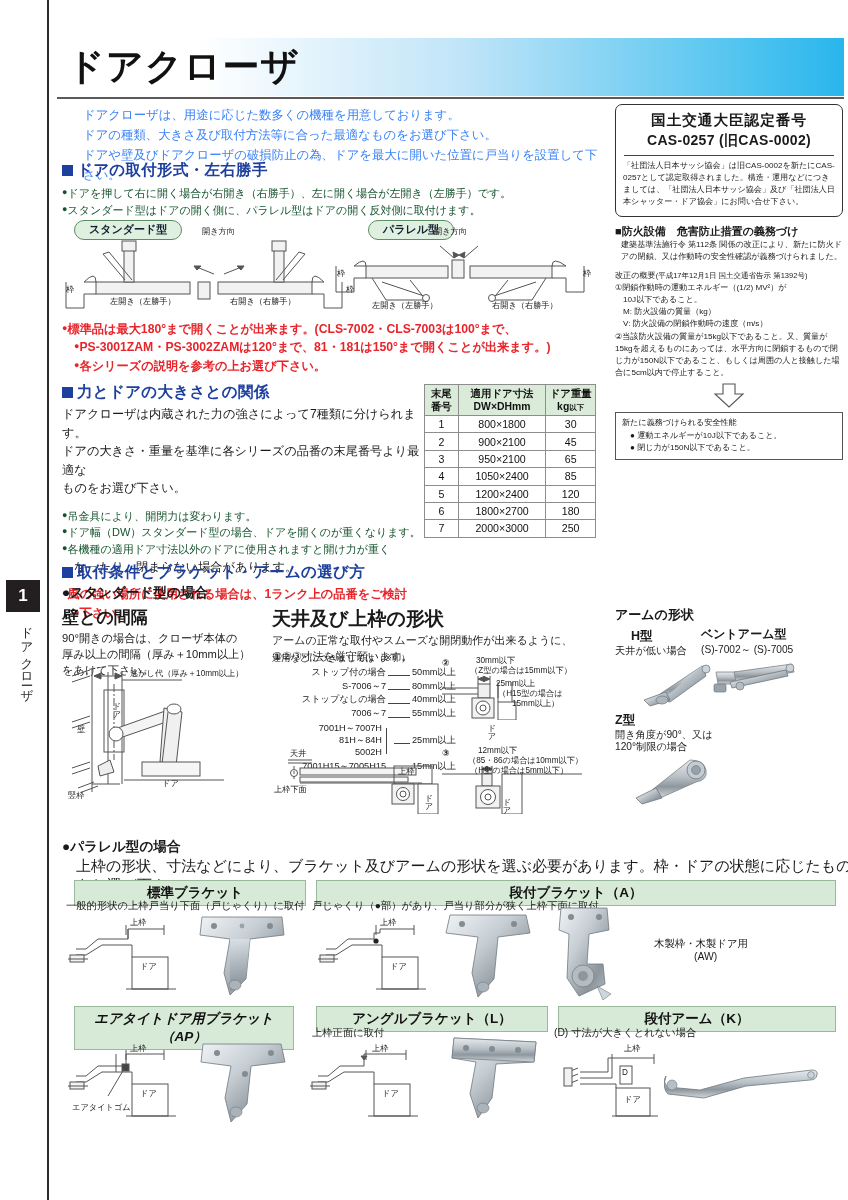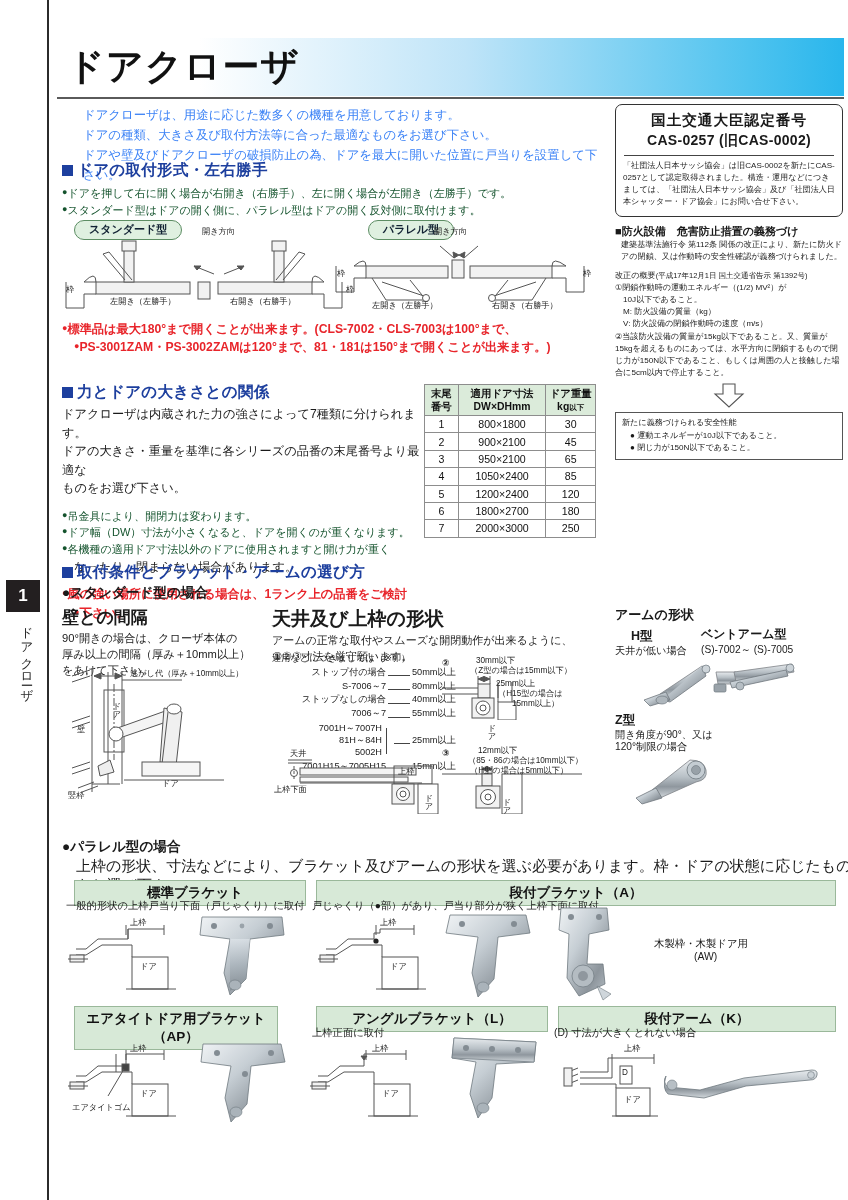--- a/index.html
+++ b/index.html
@@ -238,31 +238,32 @@
     <div class="lbl" style="left:104px;top:-12px;">開き方向</div>
     <div class="lbl" style="left:42px;top:62px;">左開き（左勝手）</div>
     <div class="lbl" style="left:162px;top:62px;">右開き（右勝手）</div>
     <div class="lbl" style="left:7px;top:30px;">枠</div>
     <div class="lbl" style="left:253px;top:30px;">枠</div>
   </div>
 
   <div style="position:absolute;left:62px;top:320px;width:530px;">
     <div class="redbul">標準品は最大180°まで開くことが出来ます。(CLS-7002・CLS-7003は100°まで、</div>
     <div class="redbul" style="text-indent:0;">PS-3001ZAM・PS-3002ZAMは120°まで、81・181は150°まで開くことが出来ます。)</div>
+    <div class="redbul" style="text-indent:0;">各シリーズの説明を参考の上お選び下さい。</div>
   </div>
 
   <div style="position:absolute;left:62px;top:382px;width:360px;">
     <div class="h2"><span class="sq"></span><span>力とドアの大きさとの関係</span></div>
     <div style="font-size:12.2px;line-height:1.52;margin-top:2px;">
       <div>ドアクローザは内蔵された力の強さによって7種類に分けられます。</div>
       <div>ドアの大きさ・重量を基準に各シリーズの品番の末尾番号より最適な</div>
       <div>ものをお選び下さい。</div>
     </div>
     <div class="bul" style="margin-top:10px;">吊金具により、開閉力は変わります。</div>
-    <div class="bul">ドア幅（DW）寸法が小さくなると、ドアを開くのが重くなります。</div>
+    <div class="bul">ドア幅（DW）スタンダード型の場合、ドアを開くのが重くなります。</div>
     <div class="bul">各機種の適用ドア寸法以外のドアに使用されますと開け力が重く</div>
     <div style="font-size:12.2px;line-height:1.52;padding-left:12px;">なったり、閉まらない場合があります。</div>
     <div class="redbul" style="margin-top:9px;">風の強い場所に使用される場合は、1ランク上の品番をご検討</div>
     <div class="redbul" style="text-indent:0;">下さい。</div>
   </div>
 
   <table class="tbl">
     <thead>
       <tr>
         <th class="c0">
@@ -630,21 +631,21 @@
       <circle cx="26" cy="11" r="3" fill="#838c93"></circle>
       <circle cx="54" cy="11" r="3" fill="#838c93"></circle>
       <circle cx="38" cy="70" r="11" fill="#b4bcc2" stroke="#6f787f" stroke-width=".7"></circle>
       <circle cx="38" cy="70" r="5" fill="#8f979e"></circle>
       <path d="M52 80 L66 88 L58 94 Z" fill="#cfd6db" stroke="#6f787f" stroke-width=".6"></path>
     </svg>
   </div>
   <div style="position:absolute;left:654px;top:937px;font-size:10.4px;">木製枠・木製ドア用</div>
   <div style="position:absolute;left:694px;top:951px;font-size:10.4px;">(AW)</div>
 
-  <div class="bar" style="position:absolute;left:74px;top:1006px;width:204px;">エアタイトドア用ブラケット（AP）</div>
+  <div class="bar" style="position:absolute;left:74px;top:1006px;width:220px;font-style:italic;">エアタイトドア用ブラケット（AP）</div>
   <div class="bar" style="position:absolute;left:316px;top:1006px;width:232px;">アングルブラケット（L）</div>
   <div class="bar" style="position:absolute;left:558px;top:1006px;width:278px;">段付アーム（K）</div>
   <div style="position:absolute;left:312px;top:1026px;font-size:10.3px;">上枠正面に取付</div>
   <div style="position:absolute;left:554px;top:1026px;font-size:10.3px;">(D) 寸法が大きくとれない場合</div>
 
   <div class="dg" style="left:68px;top:1042px;width:125px;height:90px;">
     <svg width="125" height="90" viewBox="0 0 125 90">
       <g class="stroke">
         <line x1="8" y1="34" x2="18" y2="34"></line>
         <line x1="8" y1="40" x2="18" y2="40"></line>

